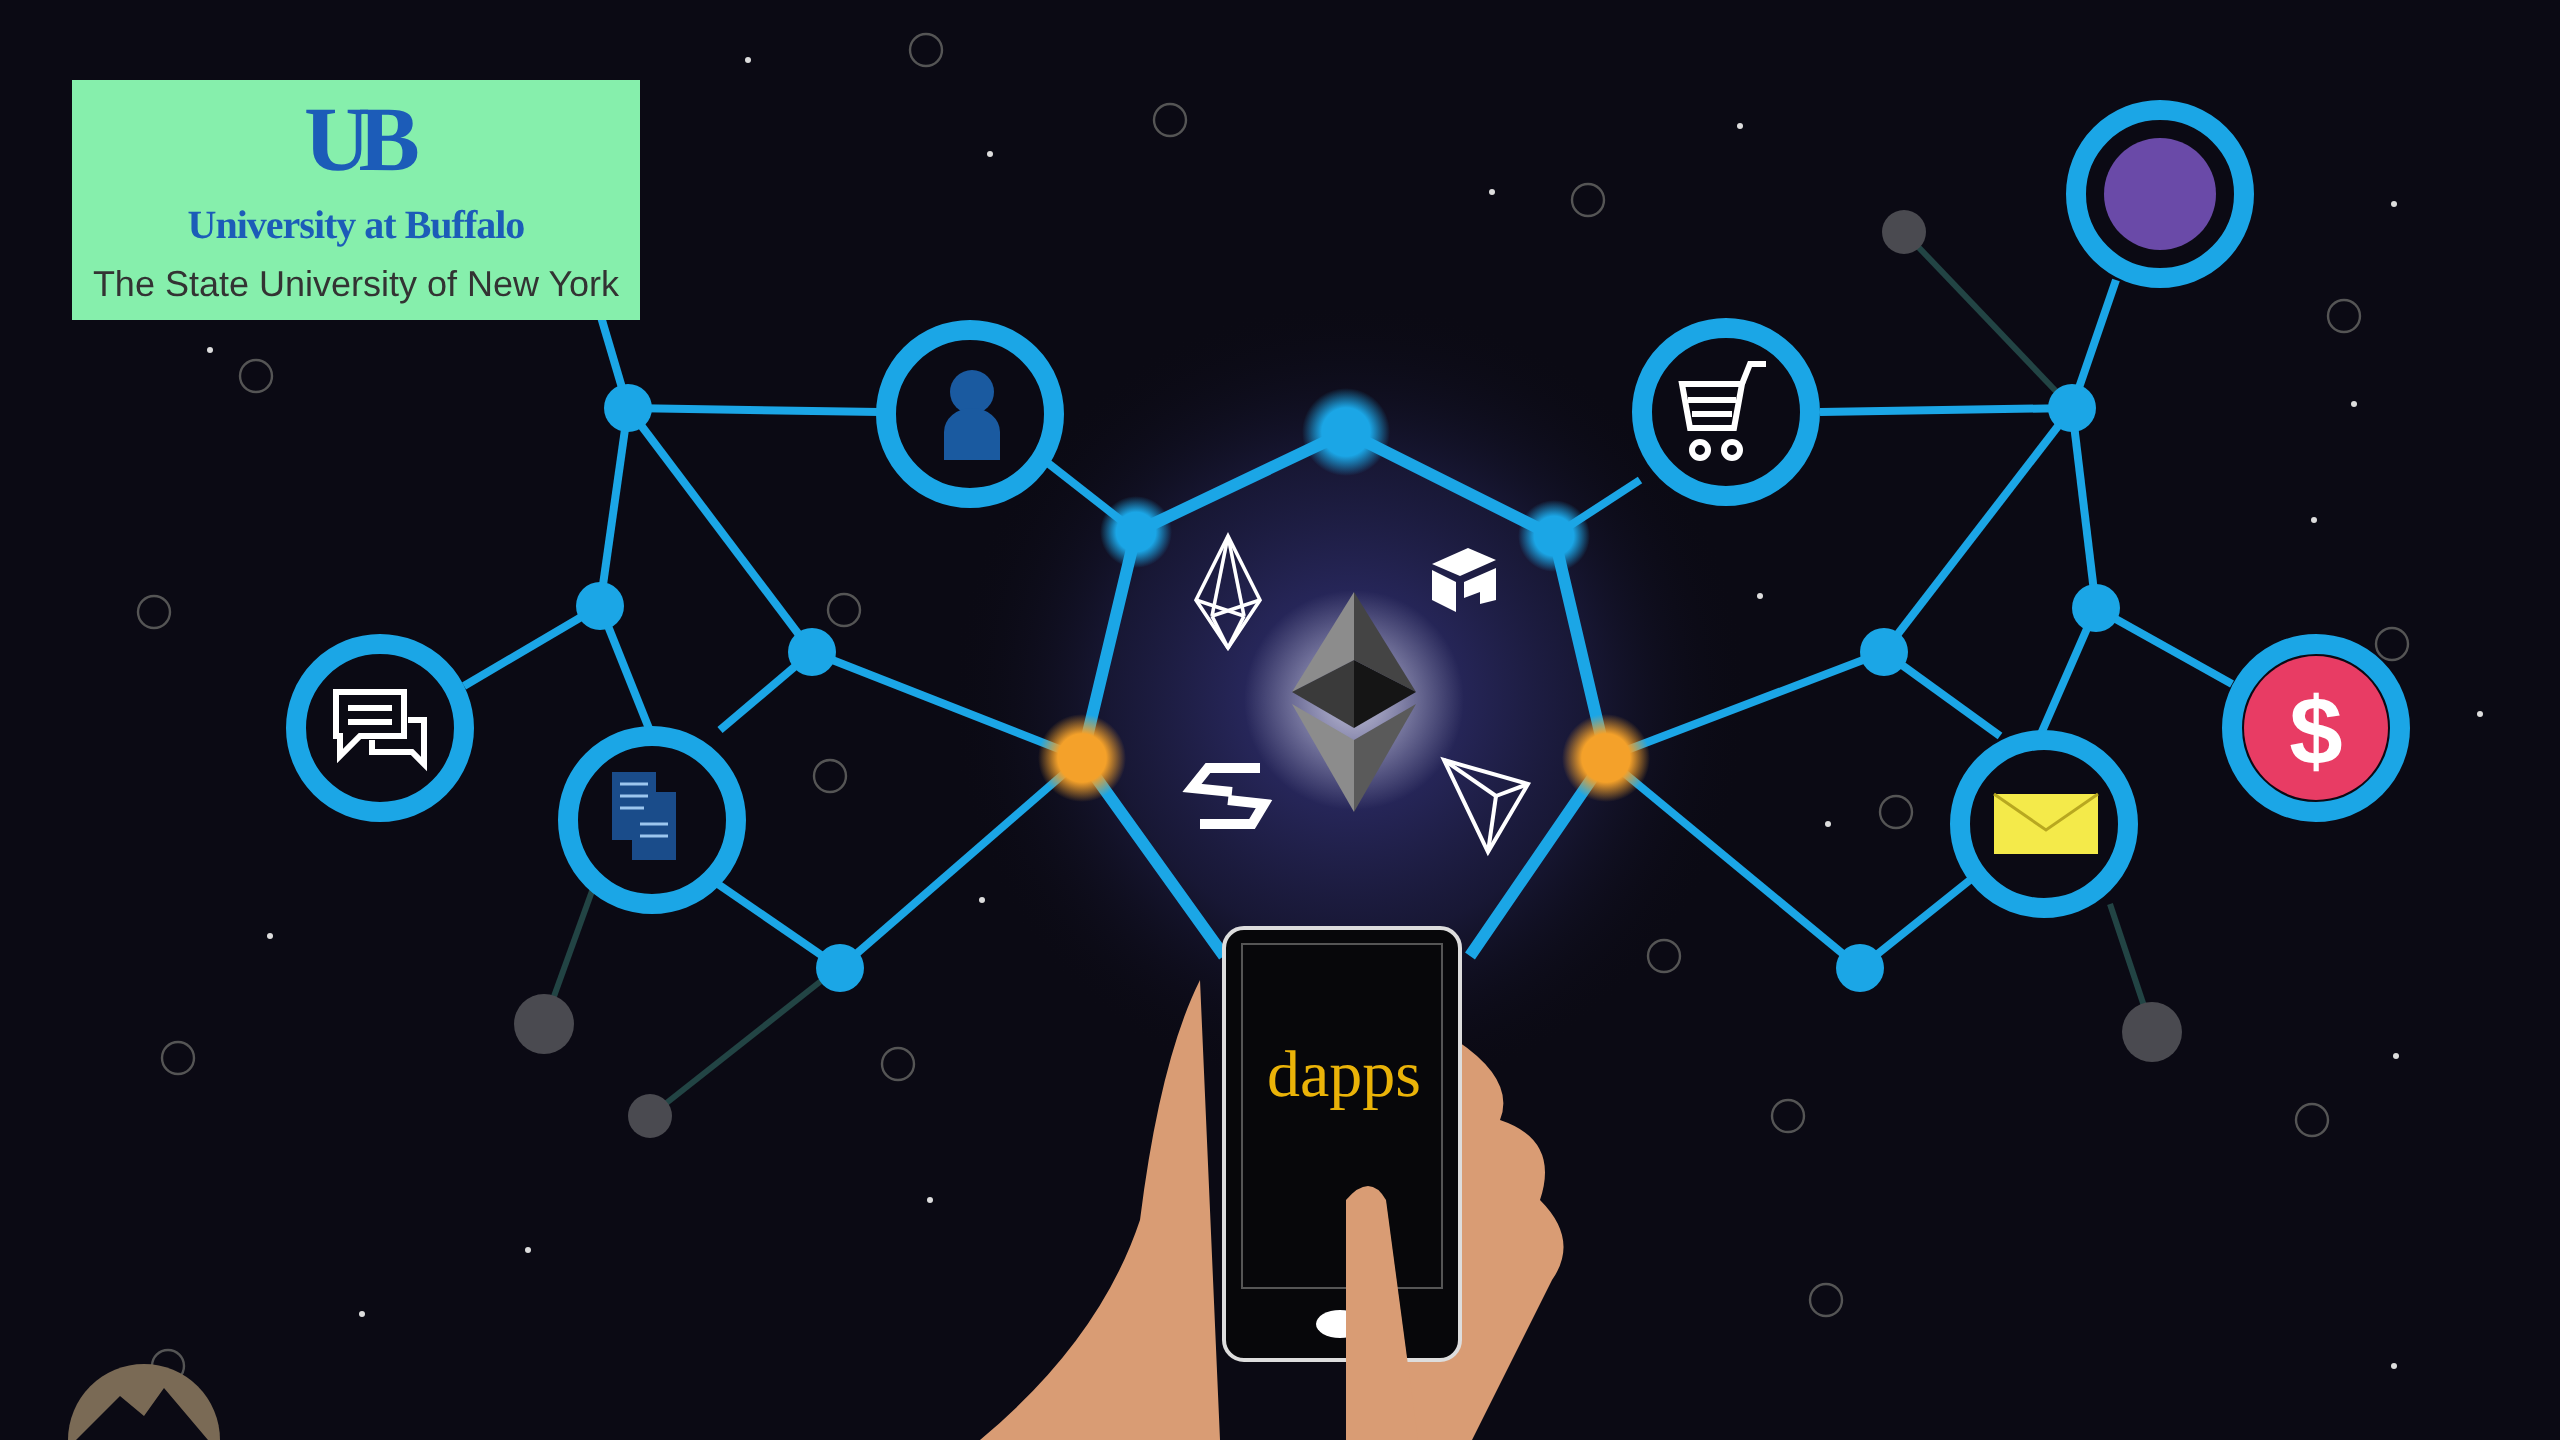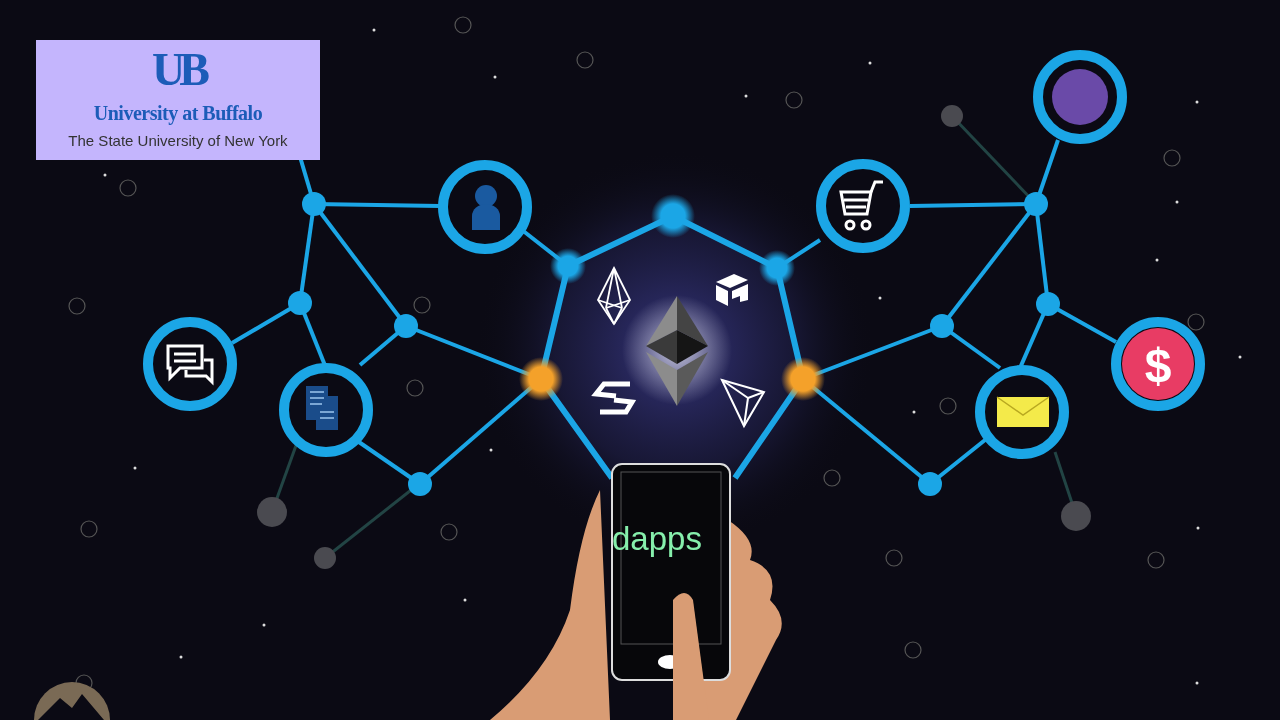--- a/index.html
+++ b/index.html
@@ -1,22 +1,22 @@
 <!DOCTYPE html>
 <html><head>
 <meta charset="utf-8">
 <style>
   html,body{margin:0;padding:0;}
   body{width:1280px;height:720px;overflow:hidden;background:#0b0a14;position:relative;font-family:"Liberation Sans",sans-serif;}
   #scene{position:absolute;left:0;top:0;width:1280px;height:720px;}
-  .logo{position:absolute;left:36px;top:40px;width:284px;height:120px;background:#c4b5fd;text-align:center;}
+  .logo{position:absolute;left:36px;top:40px;width:284px;height:120px;background:#86efac;text-align:center;}
   .logo .ub{position:absolute;left:0;right:0;top:4px;font-family:"Liberation Serif",serif;font-weight:bold;font-size:46px;color:#1c5cb8;letter-spacing:-6px;line-height:52px;}
   .logo .name{position:absolute;left:0;right:0;top:62px;font-family:"Liberation Serif",serif;font-weight:bold;font-size:20px;color:#1c5cb8;letter-spacing:-0.5px;}
-  .logo .sub{position:absolute;left:0;right:0;top:92px;font-size:15px;color:#333;}
-  .phone-text{position:absolute;left:612px;top:520px;width:120px;text-align:left;color:#86efac;font-size:33px;font-family:Liberation Sans, sans-serif;}
+  .logo .sub{position:absolute;left:0;right:0;top:92px;font-size:18px;color:#333;}
+  .phone-text{position:absolute;left:612px;top:520px;width:120px;text-align:center;color:#eab308;font-size:33px;font-family:Liberation Serif, serif;}
 </style>
 </head>
 <body>
 
 <svg id="scene" width="1280" height="720" viewBox="0 0 1280 720">
   <defs>
     <radialGradient id="glow" cx="50%" cy="50%" r="50%">
       <stop offset="0%" stop-color="#3a3a8a" stop-opacity="0.9"></stop>
       <stop offset="60%" stop-color="#20204a" stop-opacity="0.6"></stop>
       <stop offset="100%" stop-color="#0b0a14" stop-opacity="0"></stop>

